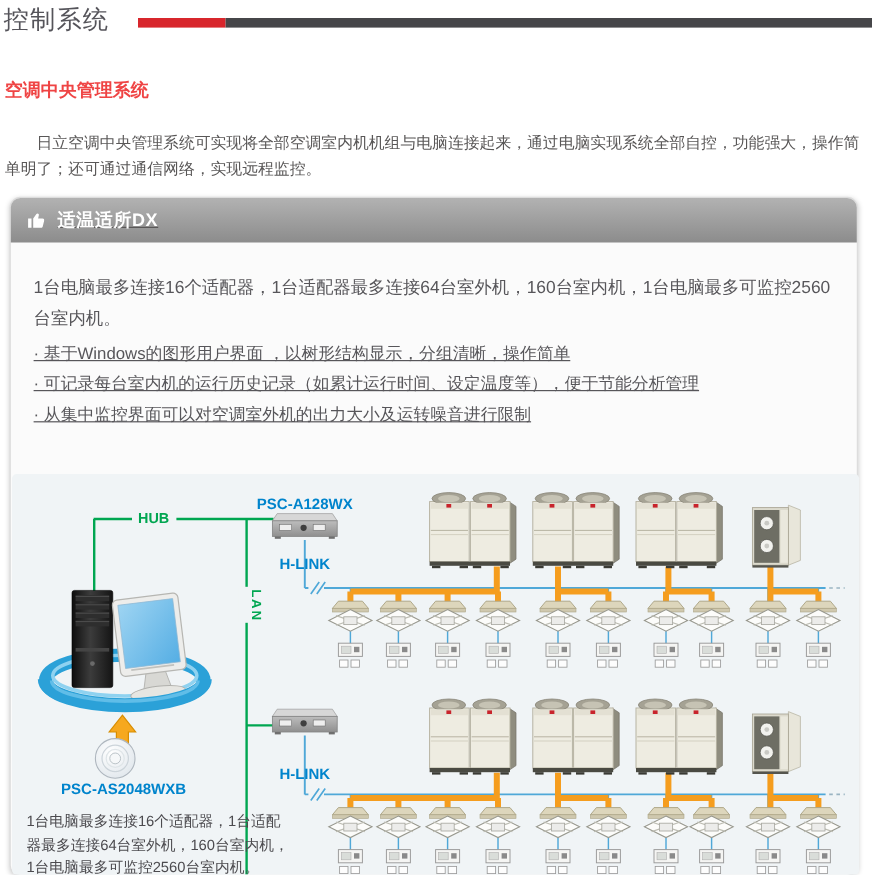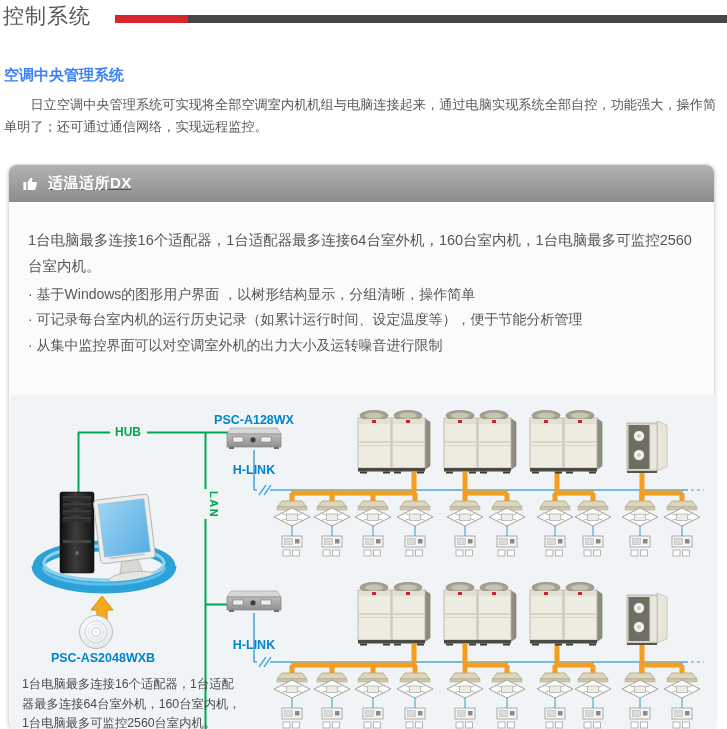--- a/index.html
+++ b/index.html
@@ -12,45 +12,45 @@
   
   .page-title{
     position:absolute;left:3px;top:2px;margin:0;
     font-size:21px;font-weight:normal;color:#55545a;letter-spacing:1px;
   }
   .title-rule{position:absolute;top:15px;left:115px;right:0;height:8px;display:flex;}
   .title-rule .accent{width:73px;height:8px;background:#d8262c;}
   .title-rule .rest{flex:1;height:8px;background:#464649;}
   .section-heading{
     position:absolute;left:4px;top:66px;margin:0;
-    font-size:15px;font-weight:bold;color:#3b82f6;
+    font-size:15px;font-weight:bold;color:#ef4444;
   }
   .intro{
-    position:absolute;left:4px;top:94px;width:719px;margin:0;
+    position:absolute;left:4px;top:108px;width:719px;margin:0;
     font-size:13.2px;line-height:21.5px;color:#595757;text-indent:2em;
   }
   
   .panel{
     position:absolute;left:8px;top:164px;width:705px;height:564px;
     background:#fbfbfb;border:1px solid #dddddd;border-radius:9px;
     box-shadow:0 1px 4px rgba(0,0,0,.18);
   }
   .panel-header{
     height:37px;border-radius:8px 8px 0 0;
     background:linear-gradient(#b2b2b2,#8c8c8c);
     display:flex;align-items:center;gap:9px;padding-left:13px;text-decoration:underline;
   }
   .panel-header .ph-icon{width:17px;height:17px;display:inline-block;}
   .panel-header .ph-title{font-size:15px;font-weight:bold;color:#ffffff;letter-spacing:.5px;}
   .summary{
     position:absolute;left:28px;top:227px;width:676px;margin:0;
     font-size:14.5px;line-height:26px;color:#57565a;
   }
   .features{position:absolute;left:28px;top:282px;width:676px;}
-  .features div{font-size:14px;line-height:25.4px;color:#57565a;}
+  .features div{font-size:14px;line-height:25.4px;color:#57565a;text-decoration:underline;}
   
   .diagram{
     position:absolute;left:10px;top:395px;width:706px;height:334px;
     background:#f0f4f6;border-radius:4px;overflow:hidden;
   }
   .diagram svg{position:absolute;left:0;top:0;}
   .diagram-caption{
     position:absolute;left:12px;top:280px;width:219px;
     font-size:12.3px;line-height:19.5px;color:#4c4b4f;
   }

